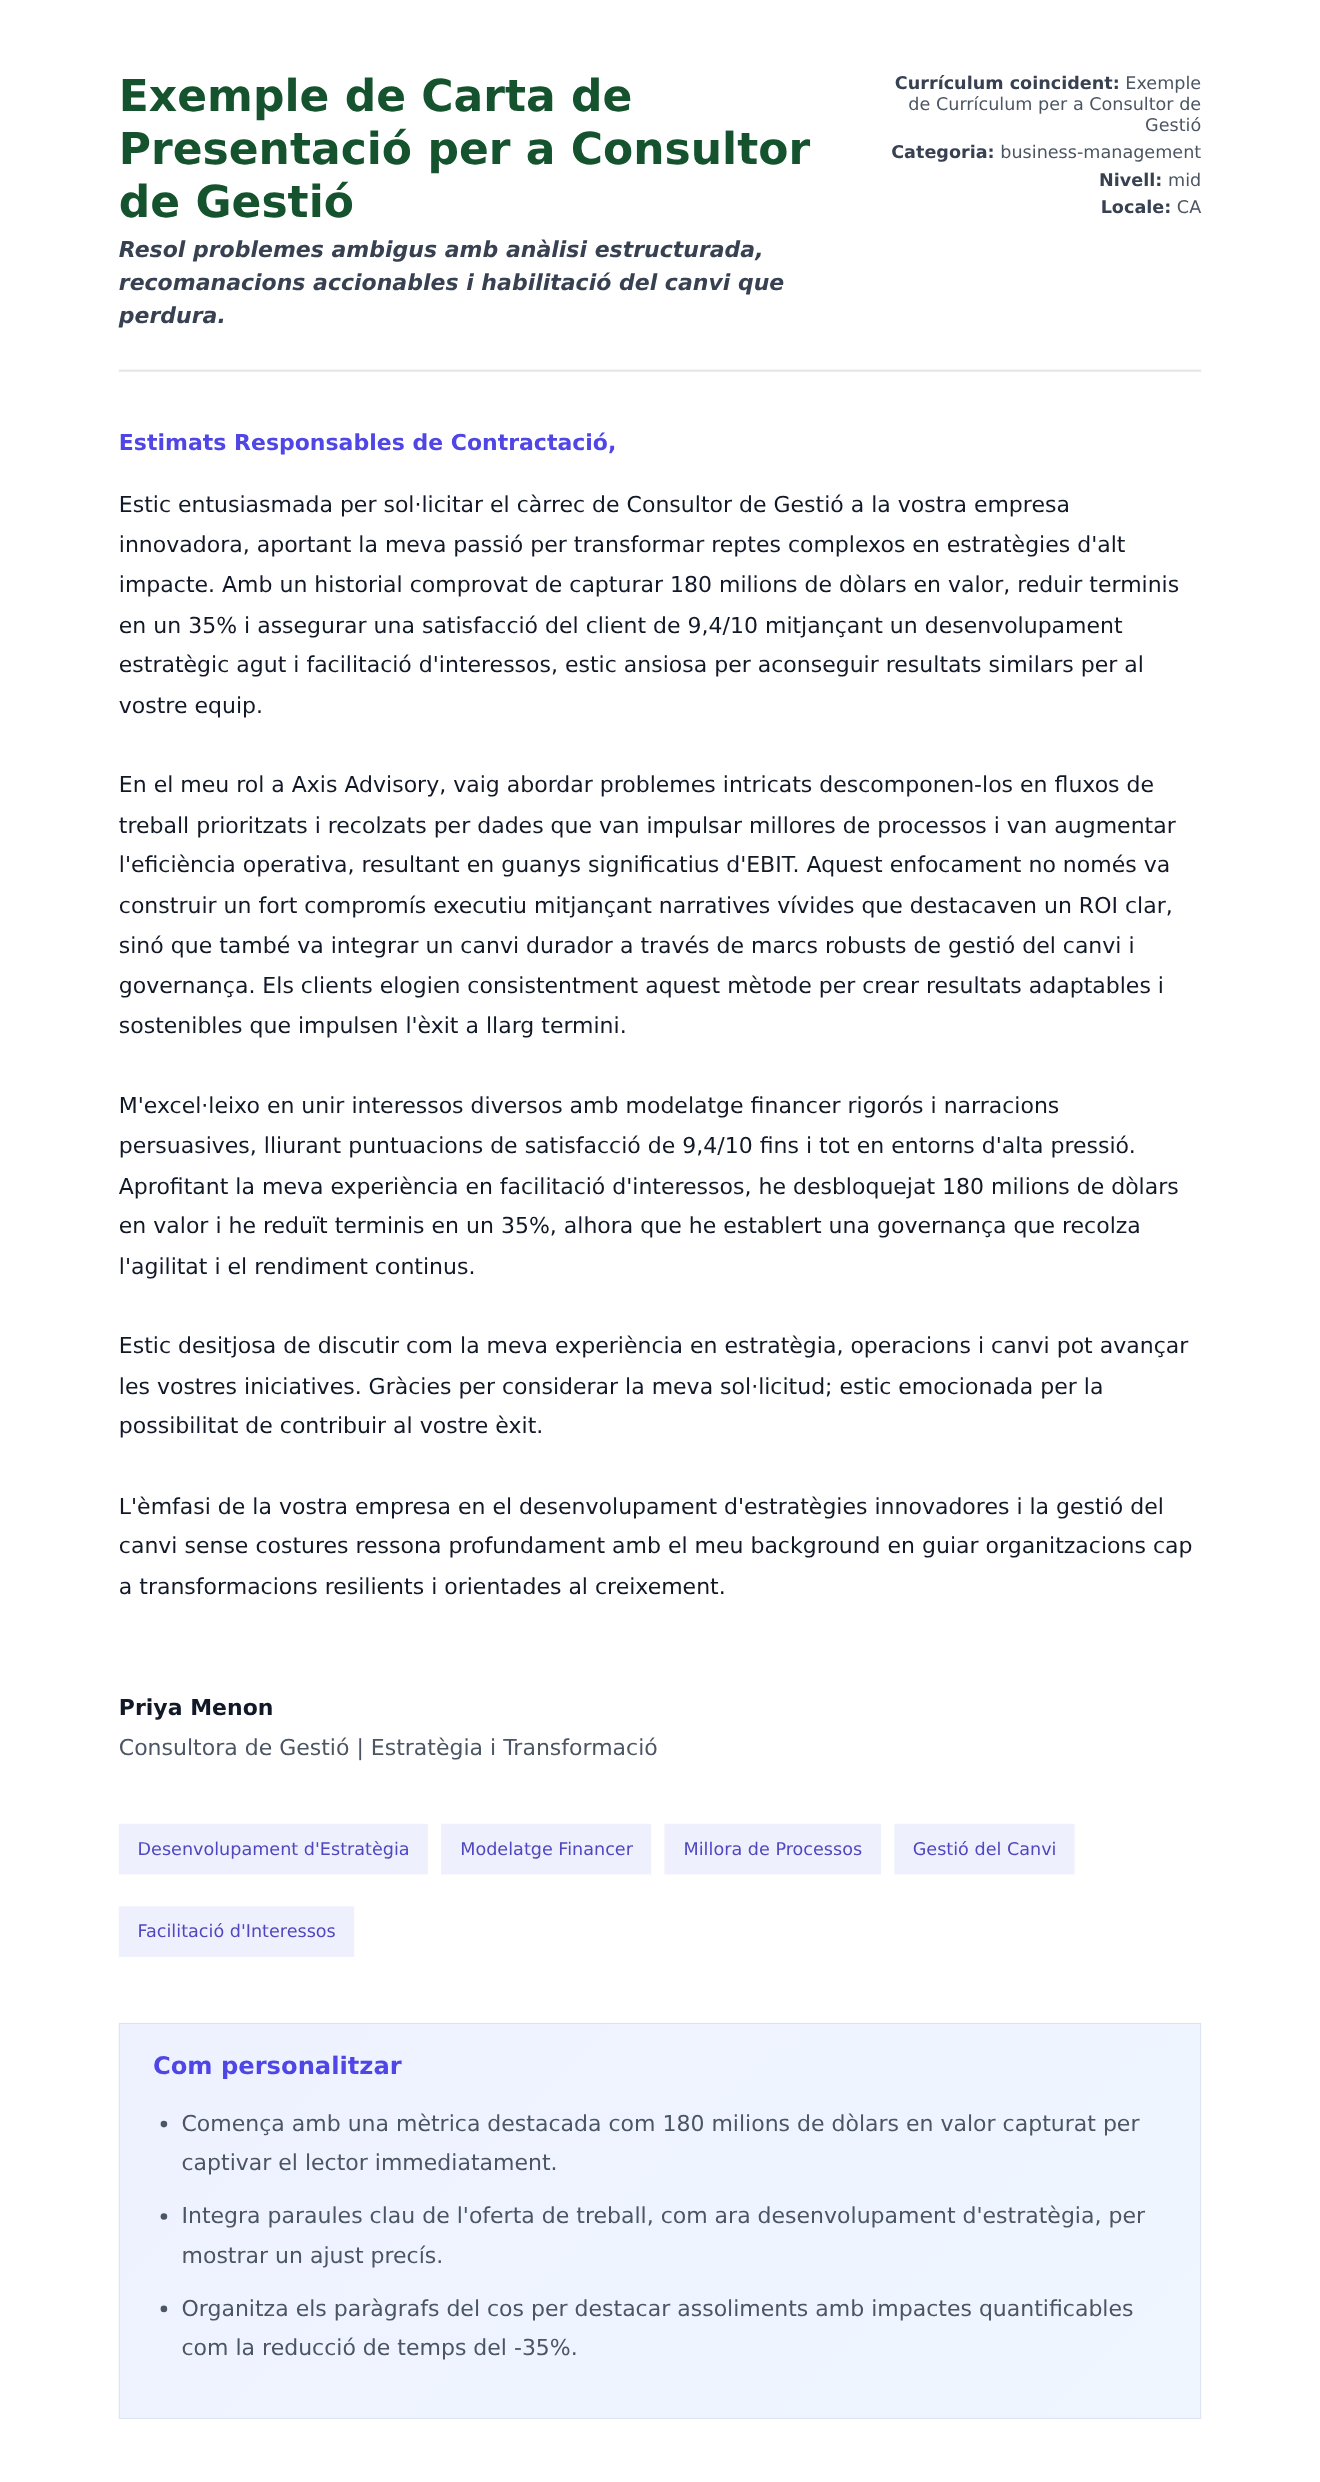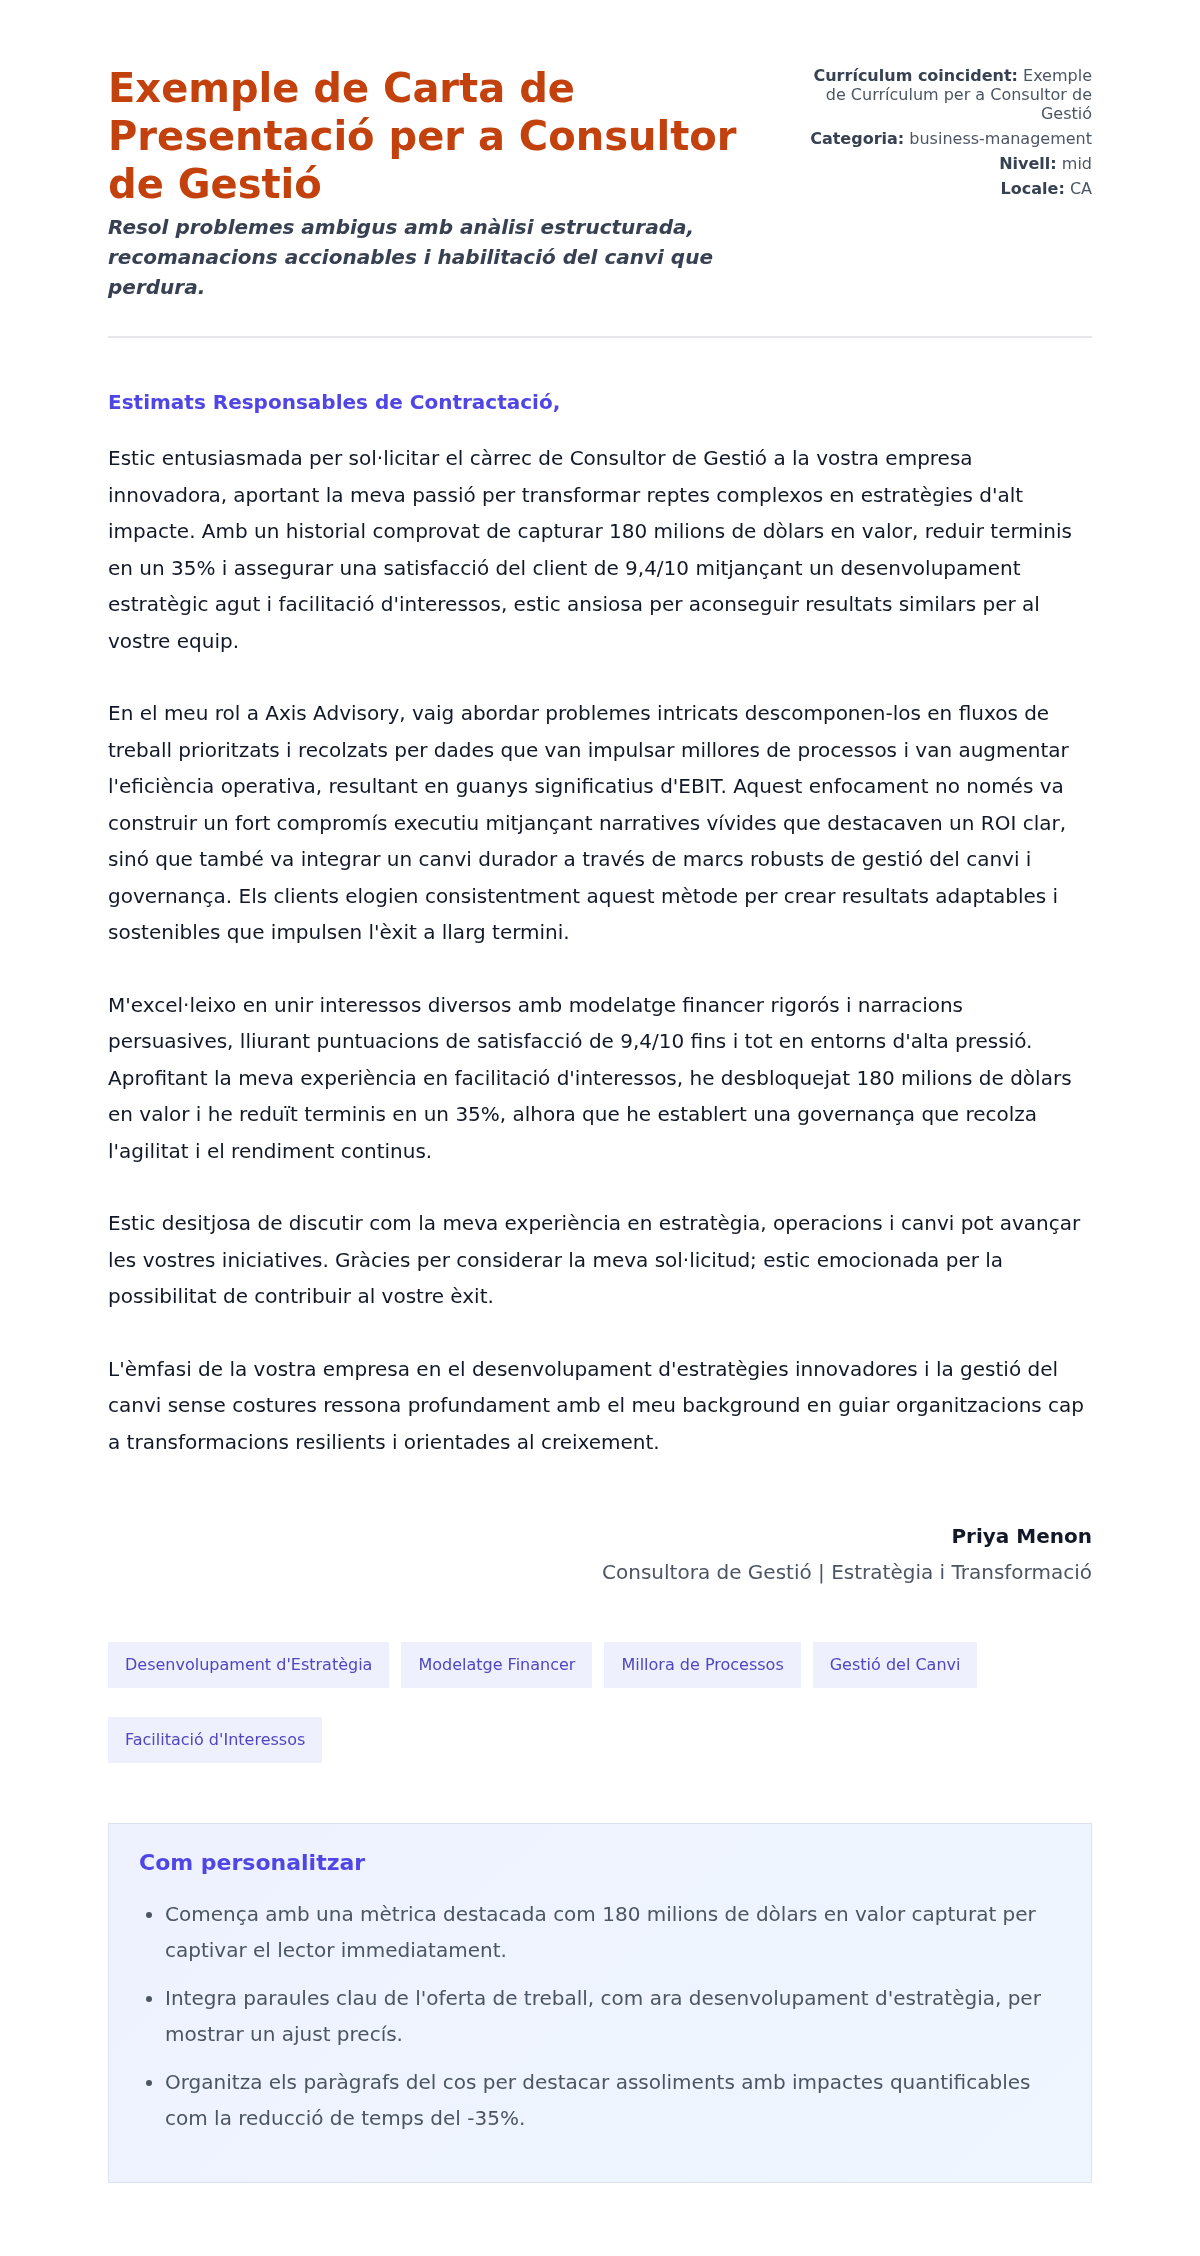--- a/index.html
+++ b/index.html
@@ -18,21 +18,21 @@
     justify-content: space-between;
     align-items: flex-start;
     padding-bottom: 34px;
     border-bottom: 2px solid #e5e7eb;
   }
   .header-left { width: 660px; }
   .title {
     font-size: 40px;
     line-height: 48px;
     font-weight: bold;
-    color: #c2410c;
+    color: #14532d;
   }
   .subtitle {
     font-size: 20px;
     line-height: 30px;
     font-weight: bold;
     color: #374151;
     margin-top: 4px;
     font-style: italic;
   }
   .meta {
@@ -52,21 +52,21 @@
     font-weight: bold;
     color: #4f46e5;
   }
   .body-para {
     font-size: 20px;
     line-height: 36.5px;
     color: #111827;
     margin-top: 36px;
   }
   .body-para.first { margin-top: 24px; }
-  .signature { margin-top: 62px; text-align: right; }
+  .signature { margin-top: 78px; }
   .sig-name {
     font-size: 20px;
     line-height: 28px;
     font-weight: bold;
     color: #111827;
   }
   .sig-title {
     font-size: 20px;
     line-height: 28px;
     color: #4b5563;

